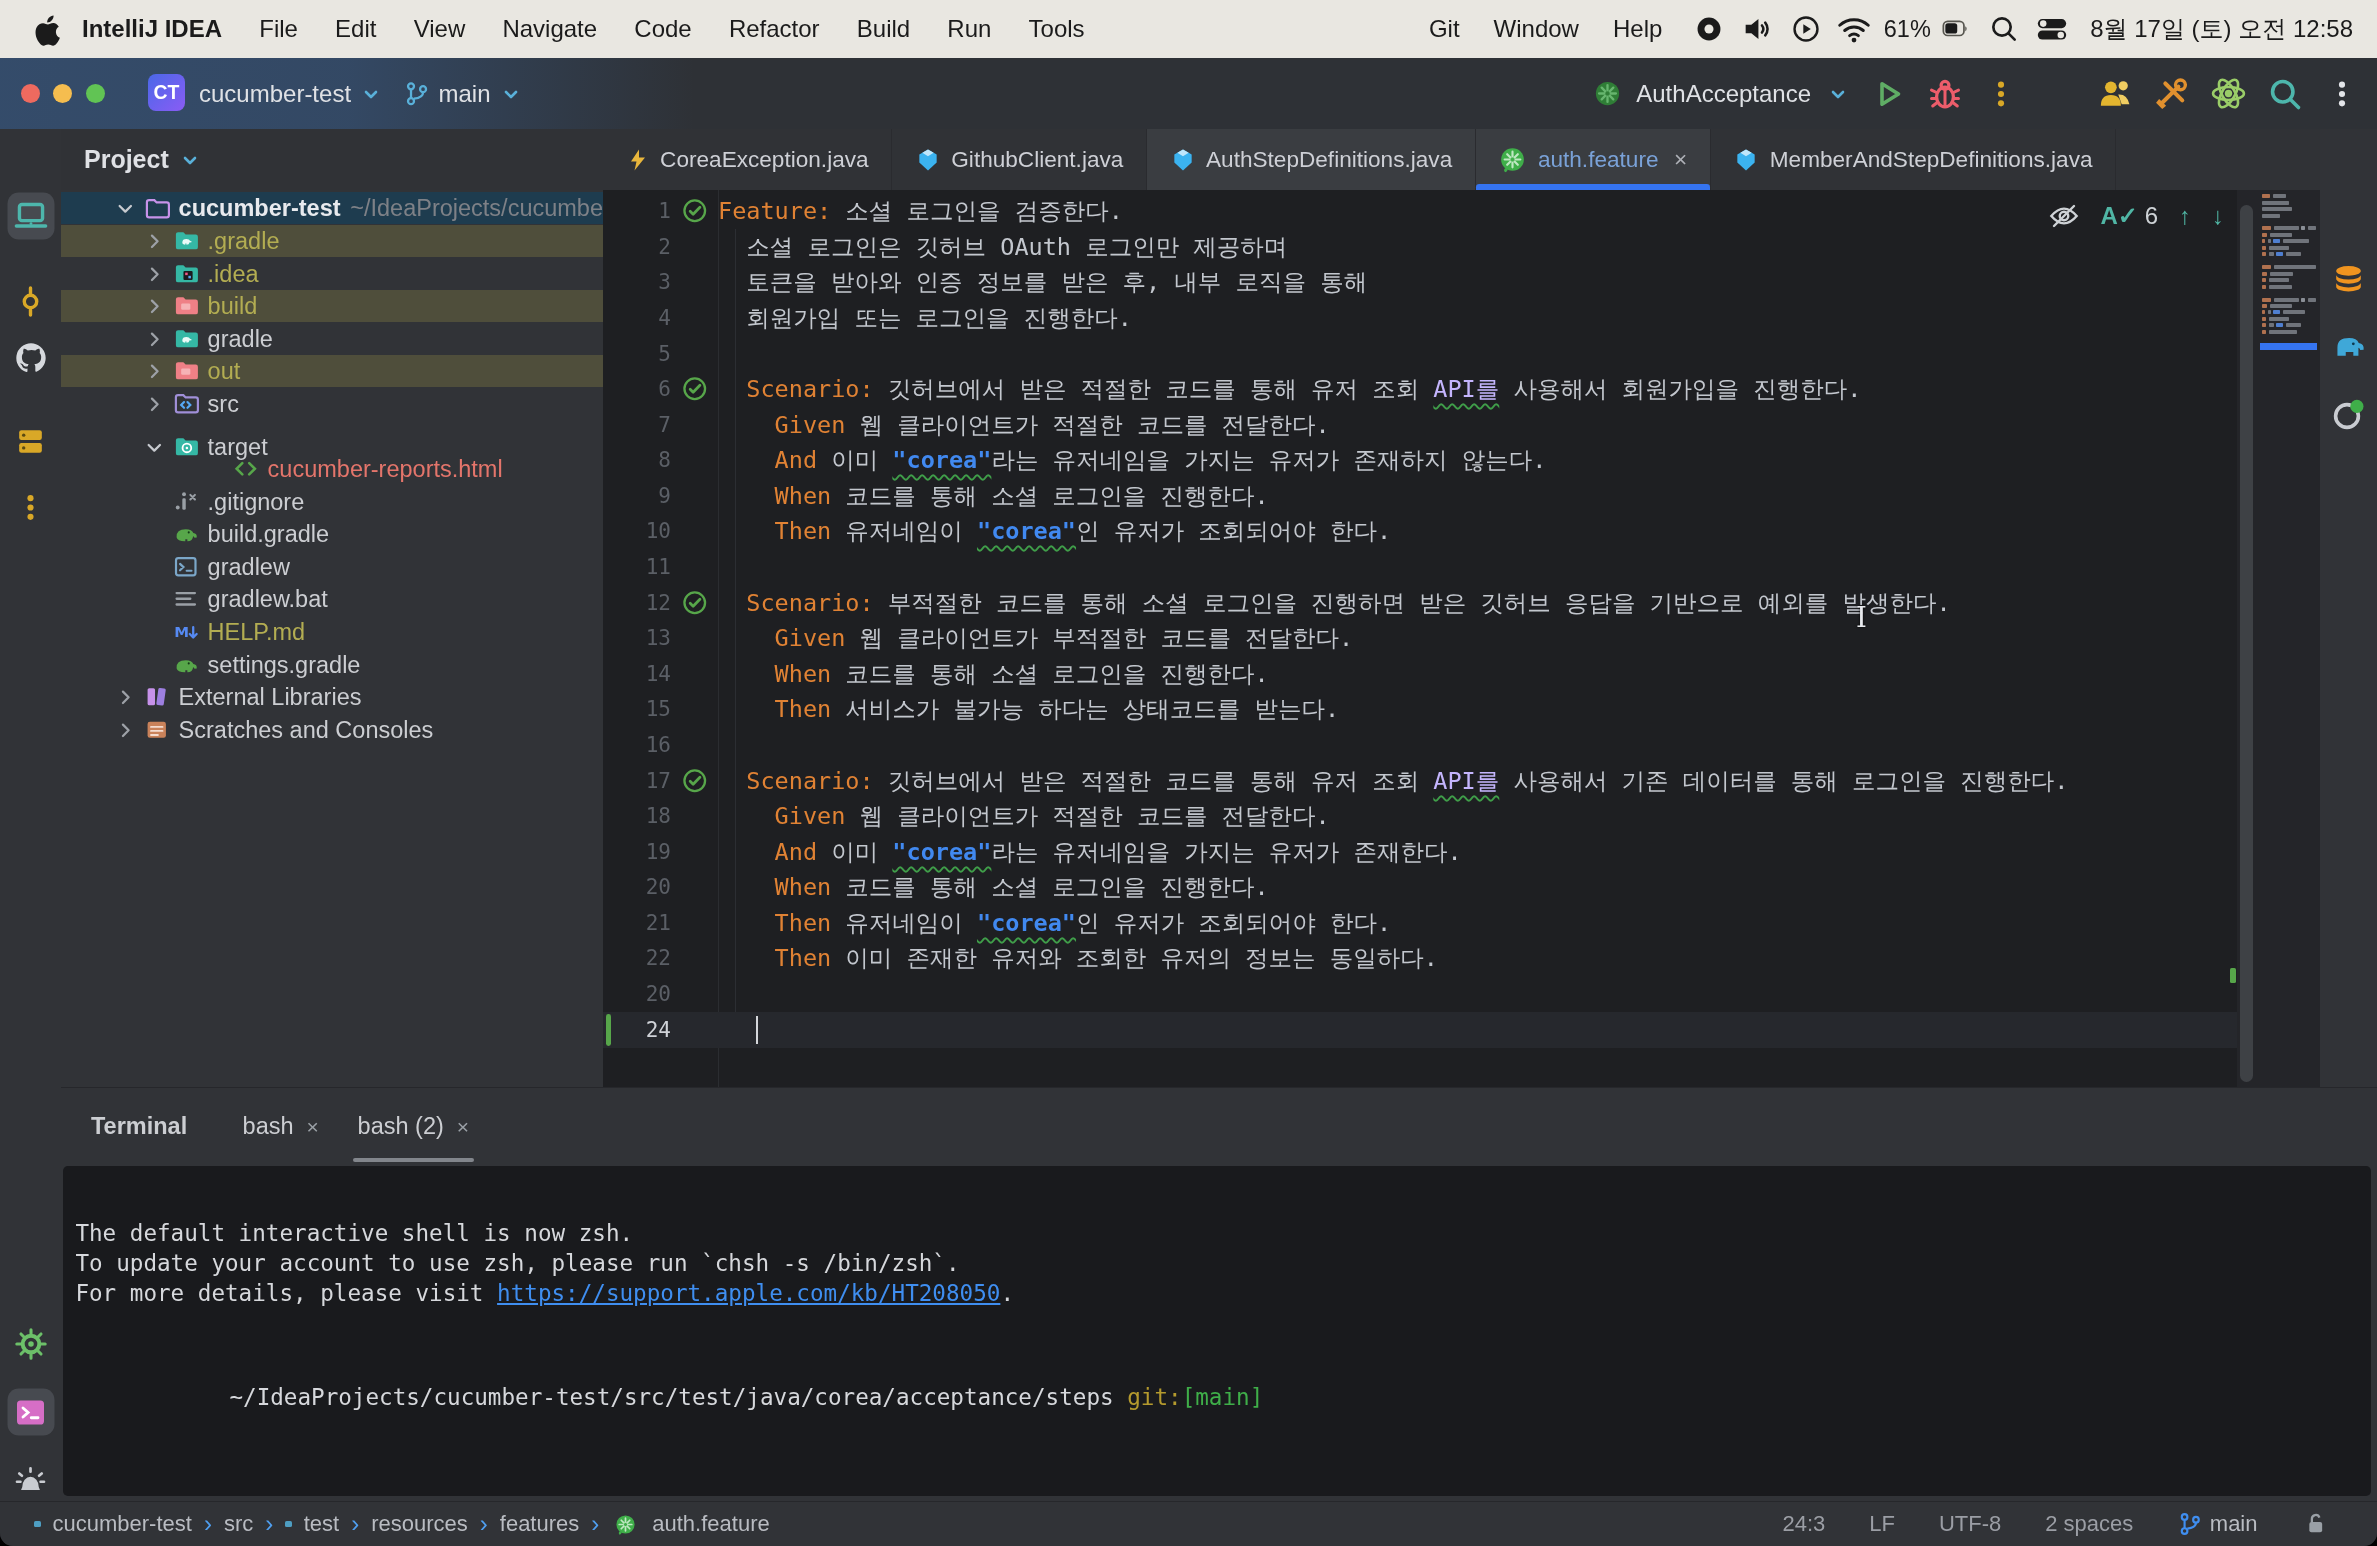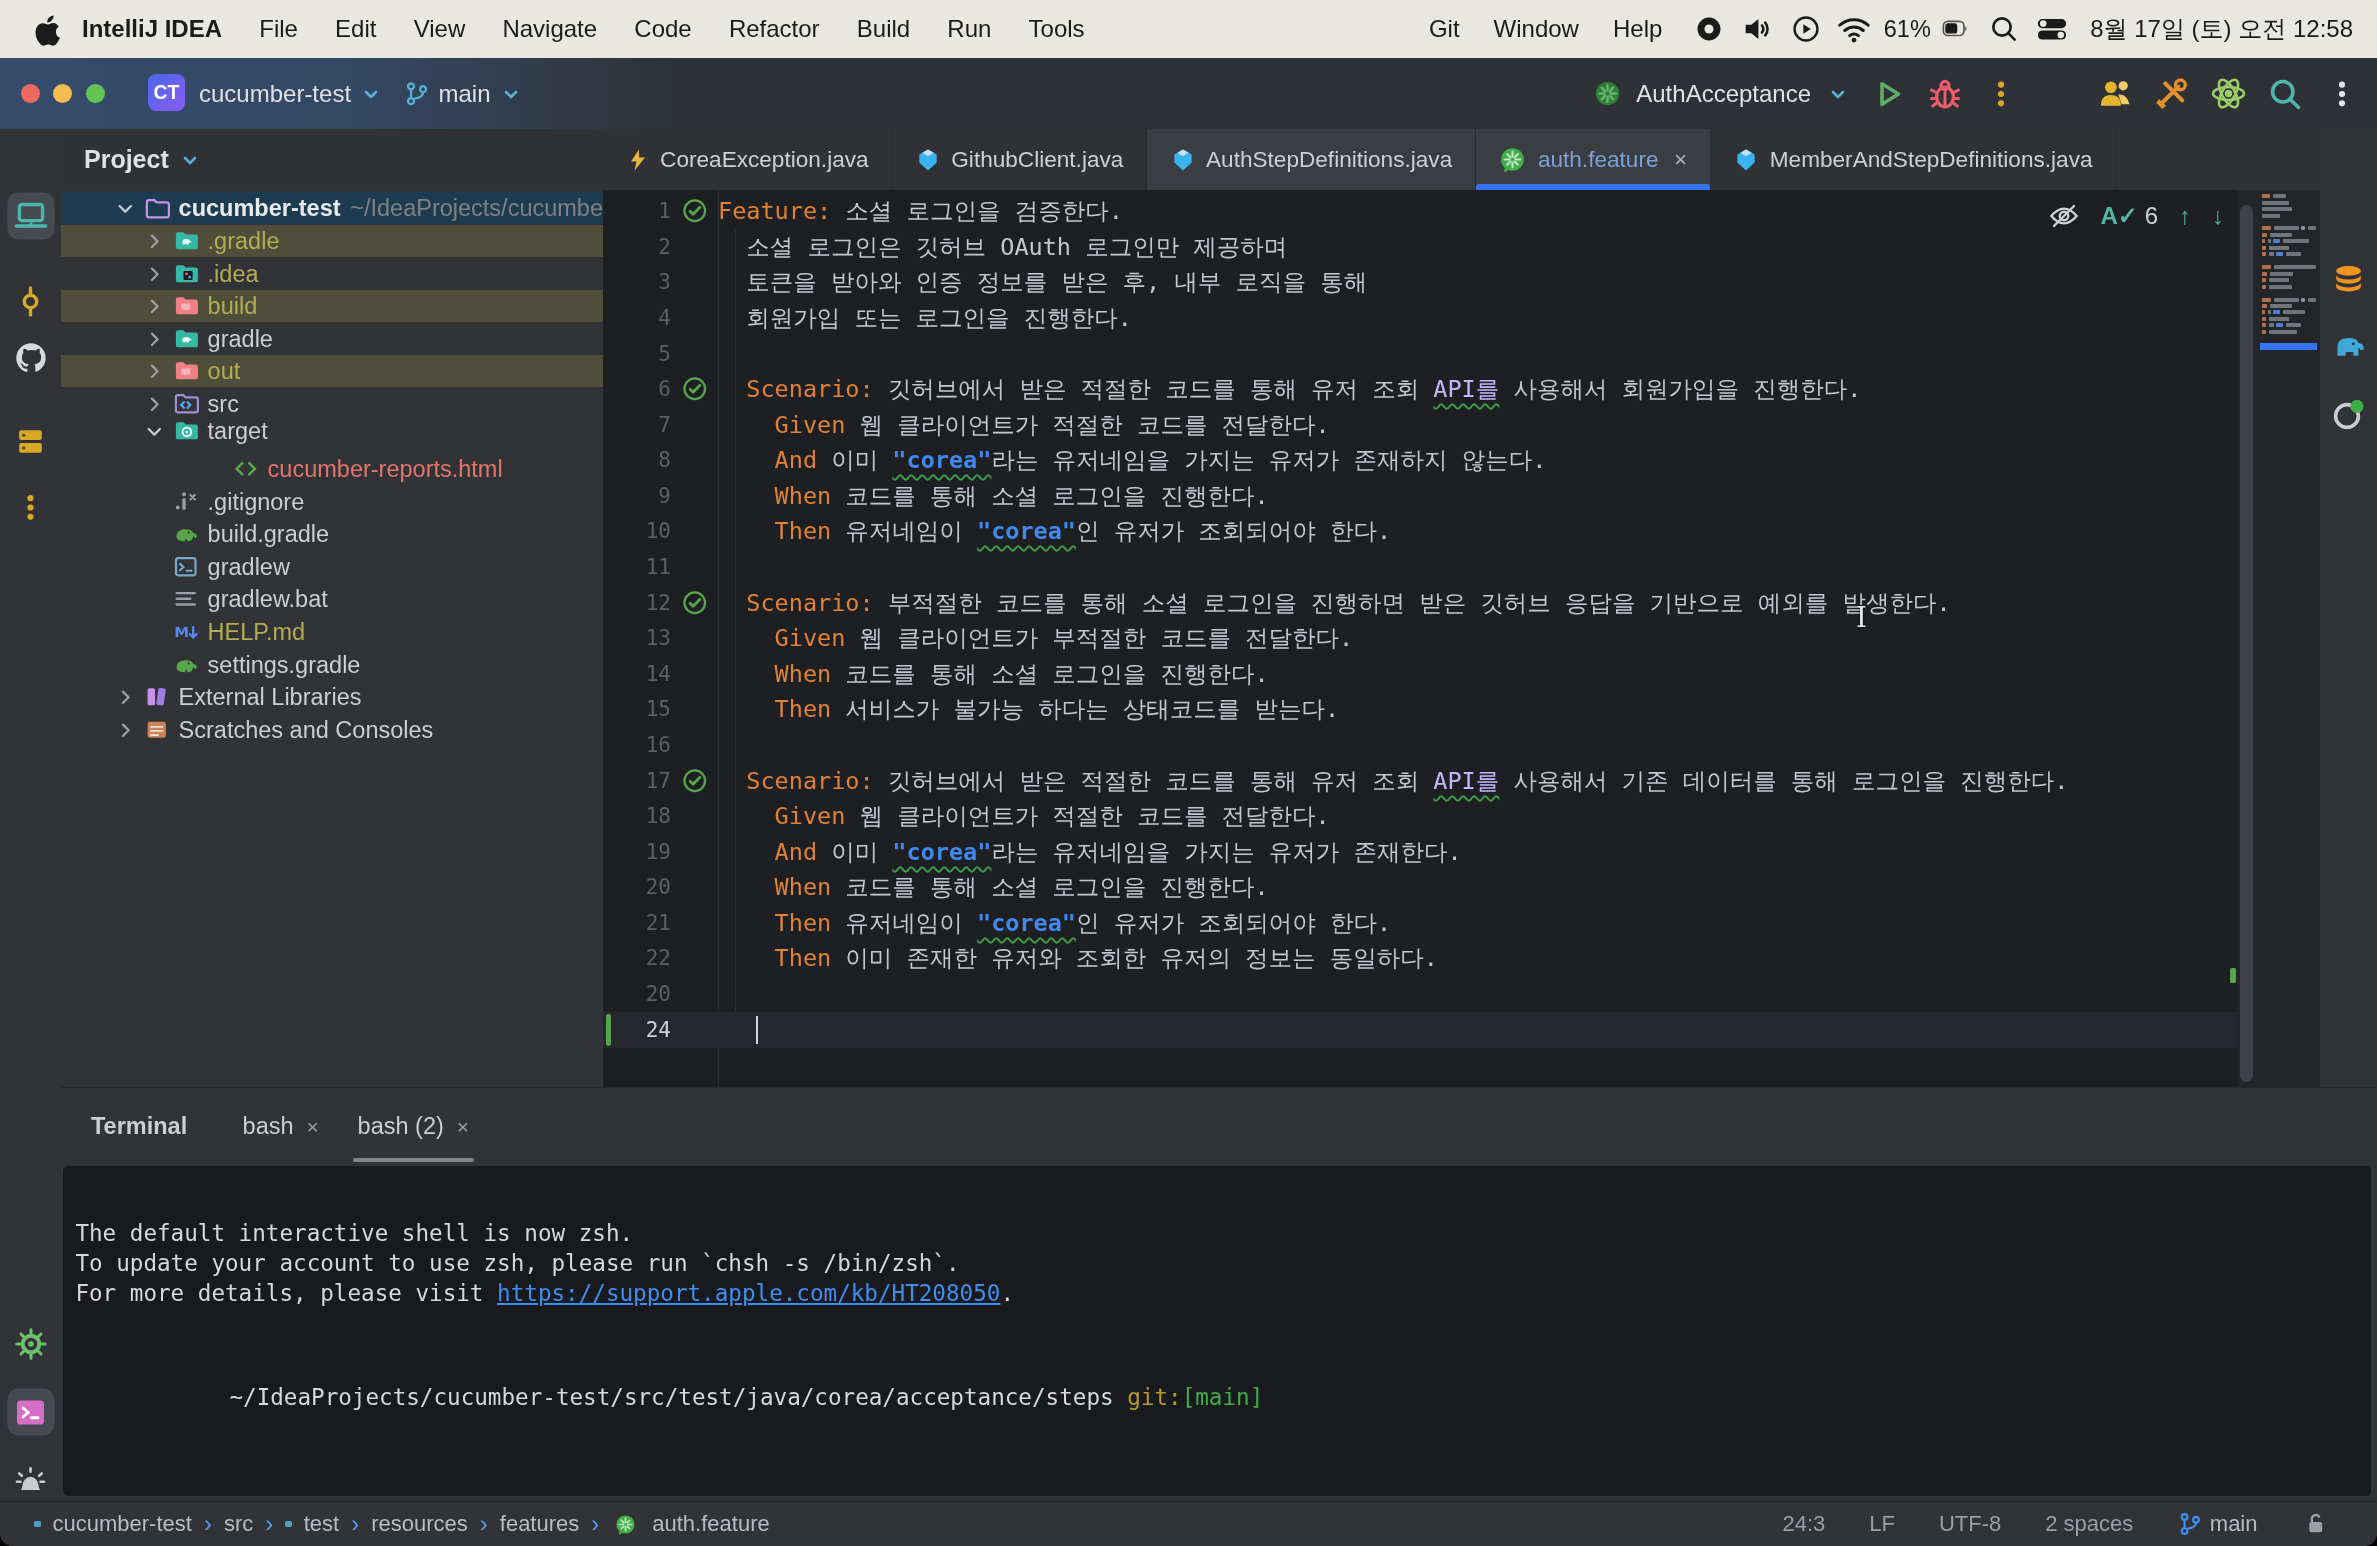--- a/index.html
+++ b/index.html
@@ -507,21 +507,21 @@
             </svg>
           </span>
           <span class="ticon">
             <svg width="27.5" height="27.5" viewBox="0 0 24 24" fill="none">
               <path d="M3.4 6.4q0-1.9 1.9-1.9h4.6l2 2h8.8q1.9 0 1.9 1.9v9.2q0 1.9-1.9 1.9H5.3q-1.9 0-1.9-1.9z" stroke="#a08fd8" stroke-width="1.9"></path>
               <path stroke="#56a8f5" stroke-width="1.9" stroke-linecap="round" d="M10.5 10.5 8 13l2.5 2.5M13.5 10.5 16 13l-2.5 2.5"></path>
             </svg>
           </span>
           <span class="">src</span>
         </div>
-        <div class="trow" style="top: 225px; padding-left: 82px;">
+        <div class="trow" style="top: 241px; padding-left: 82px;">
           <span class="chev">
             <svg width="22.6" height="22.6" viewBox="0 0 24 24" fill="none">
               <path stroke="#c7cacf" stroke-width="2.4" stroke-linecap="round" stroke-linejoin="round" d="M6 9.5l6 6 6-6"></path>
             </svg>
           </span>
           <span class="ticon">
             <svg width="27.5" height="27.5" viewBox="0 0 24 24" fill="none">
               <path d="M3.4 6.4q0-1.9 1.9-1.9h4.6l2 2h8.8q1.9 0 1.9 1.9v9.2q0 1.9-1.9 1.9H5.3q-1.9 0-1.9-1.9z" fill="#35b8a5"></path>
               <circle cx="13" cy="13" r="3.8" stroke="#fff" stroke-width="1.6"></circle>
               <circle cx="13" cy="13" r="1.1" fill="#fff"></circle>

